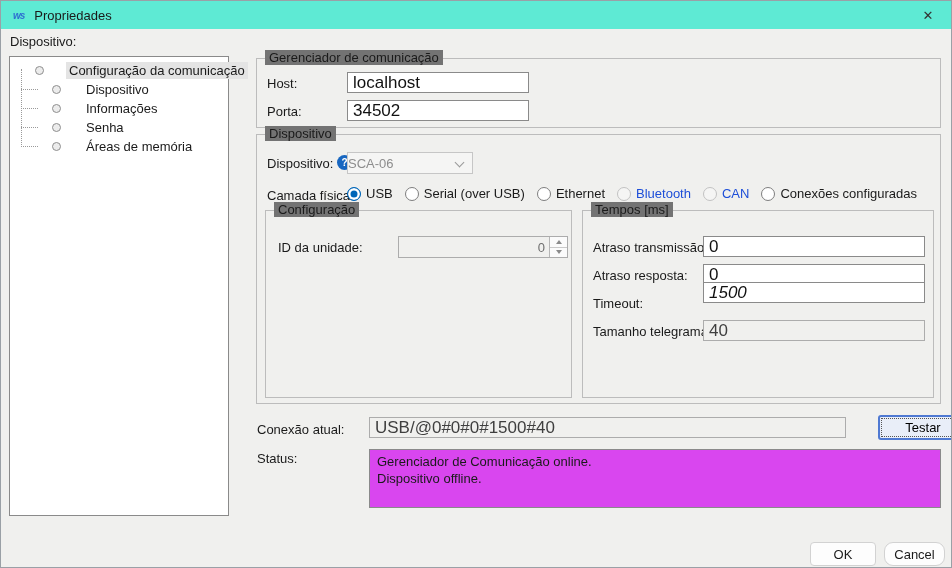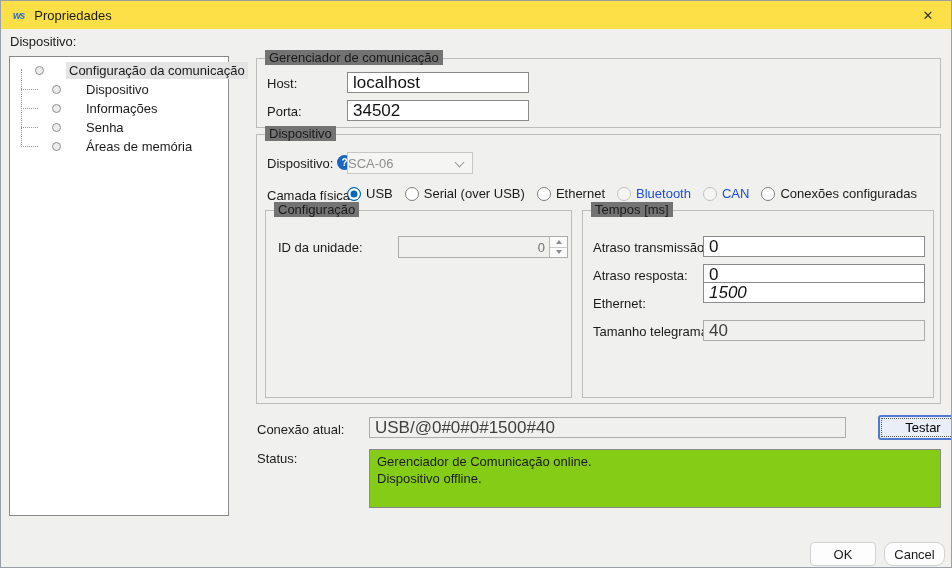--- a/index.html
+++ b/index.html
@@ -2,21 +2,21 @@
 <html><head>
 <meta charset="utf-8">
 <style>
   * { margin:0; padding:0; box-sizing:border-box; }
   html,body { width:952px; height:568px; }
   body { font-family:"Liberation Sans","DejaVu Sans",sans-serif; font-size:13px; color:#1a1a1a; }
 
   .window { position:relative; width:952px; height:568px; background:#f0f0ee; border:1px solid #9aa0a6; overflow:hidden; }
 
   
-  .titlebar { position:absolute; left:0; top:0; width:100%; height:28px; background:#fde047; display:flex; align-items:center; }
+  .titlebar { position:absolute; left:0; top:0; width:100%; height:28px; background:#5eead4; display:flex; align-items:center; }
   .app-icon { margin-left:12px; font-size:10px; font-weight:bold; font-style:italic; color:#2e6fd0; letter-spacing:-1px; }
   .title { margin-left:10px; font-size:13px; color:#1a1a1a; }
   .close-btn { position:absolute; right:0; top:0; width:46px; height:28px; display:flex; align-items:center; justify-content:center; font-size:13px; color:#333; cursor:default; }
 
   
   .cat-label { position:absolute; left:9px; top:33px; }
   .tree { position:absolute; left:8px; top:55px; width:220px; height:460px; background:#ffffff; border:1px solid #8a8a8a; padding-top:4px; }
   .tree-vline { position:absolute; left:11px; top:12px; height:78px; border-left:1px dotted #9a9a9a; }
   .tree-row { position:relative; display:flex; align-items:center; height:19px;gap:13px; }
   .tree-conn { width:17px; margin-left:11px; border-bottom:1px dotted #9a9a9a; height:1px; }
@@ -50,21 +50,21 @@
   .spin-btns { position:absolute; right:0; top:0; width:18px; height:100%; border-left:1px solid #b6b6b6; display:flex; flex-direction:column; }
   .spin-half { flex:1; display:flex; align-items:center; justify-content:center; background:#fbfbfb; }
   .spin-half + .spin-half { border-top:1px solid #c9c9c9; }
   .tri-up { width:0; height:0; border-left:3px solid transparent; border-right:3px solid transparent; border-bottom:4px solid #8a8a8a; }
   .tri-down { width:0; height:0; border-left:3px solid transparent; border-right:3px solid transparent; border-top:4px solid #8a8a8a; }
 
   
   .help { position:absolute; width:15px; height:15px; border-radius:50%; background:#1766c0; color:#fff; font-size:10px; font-weight:bold; display:flex; align-items:center; justify-content:center; }
 
   
-  .status-box { position:absolute; background:#84cc16; border:1px solid #8a8a8a; padding:3px 7px; line-height:17px; }
+  .status-box { position:absolute; background:#d946ef; border:1px solid #8a8a8a; padding:3px 7px; line-height:17px; }
 
   
   .btn { position:absolute; background:#fdfdfd; border:1px solid #d2d2d2; border-radius:4px; font-family:inherit; font-size:13px; color:#1a1a1a; display:flex; align-items:center; justify-content:center; }
   .btn-test { position:absolute; background:#e9eef8; border:2px solid #4f79d2; border-radius:3px; font-family:inherit; font-size:13px; display:flex; align-items:center; justify-content:center; }
   .btn-test::before { content:""; position:absolute; inset:1px; border:1px dotted #555; }
 </style>
 </head>
 <body>
 
 <div class="window">
@@ -171,21 +171,21 @@
 
     <div class="group" style="left:325px; top:75px; width:352px; height:188px;">
       <span class="legend">Tempos [ms]</span>
 
       <span class="lbl" style="left:10px; top:29px;">Atraso transmissão:</span>
       <input class="txt" style="left: 120px; top: 25px; width: 222px;" value="0">
 
       <span class="lbl" style="left:10px; top:57px;">Atraso resposta:</span>
       <input class="txt" style="left: 120px; top: 53px; width: 222px;" value="0">
 
-      <span class="lbl" style="left:10px; top:85px;">Ethernet:</span>
+      <span class="lbl" style="left:10px; top:85px;">Timeout:</span>
       <input class="txt" style="left: 120px; top: 71px; width: 222px; font-style: italic;" value="1500">
 
       <span class="lbl" style="left:10px; top:113px;">Tamanho telegrama:</span>
       <input class="txt dis" style="left: 120px; top: 109px; width: 222px;" value="40">
     </div>
   </div>
 
   <span class="lbl" style="left:256px; top:421px;">Conexão atual:</span>
   <input class="txt dis" style="left: 368px; top: 416px; width: 477px;" value="USB/@0#0#0#1500#40">
   <button class="btn-test" style="left:851px; top:414px; width:90px; height:25px;margin-left:26px;">Testar</button>

